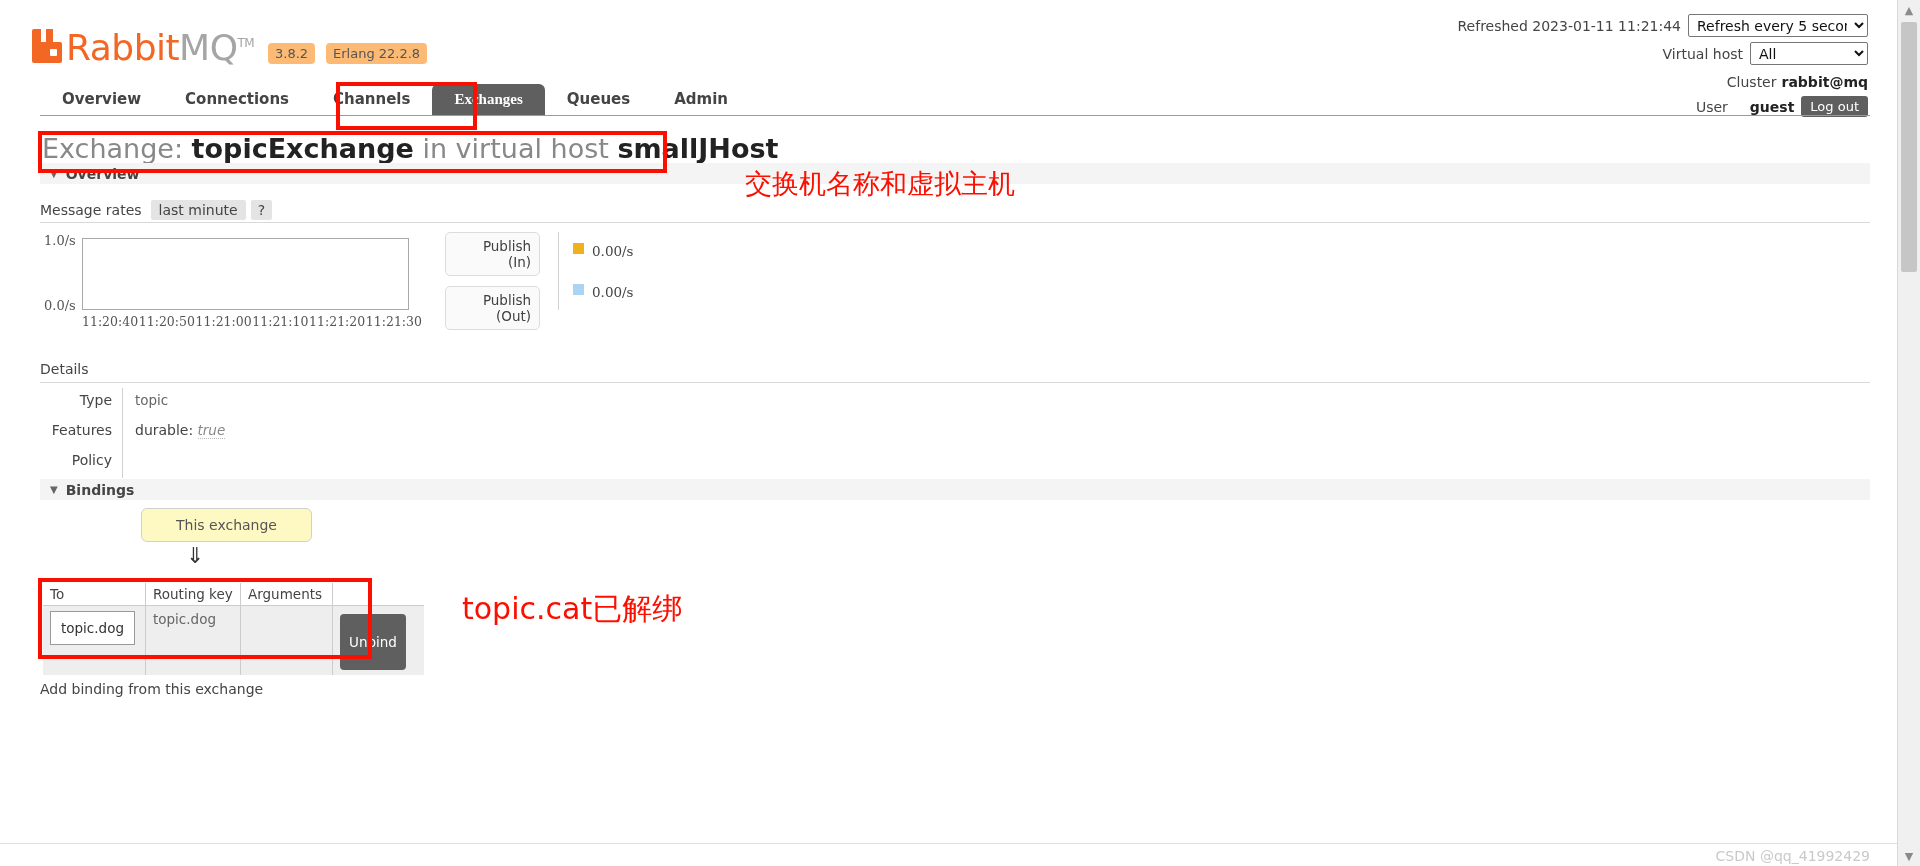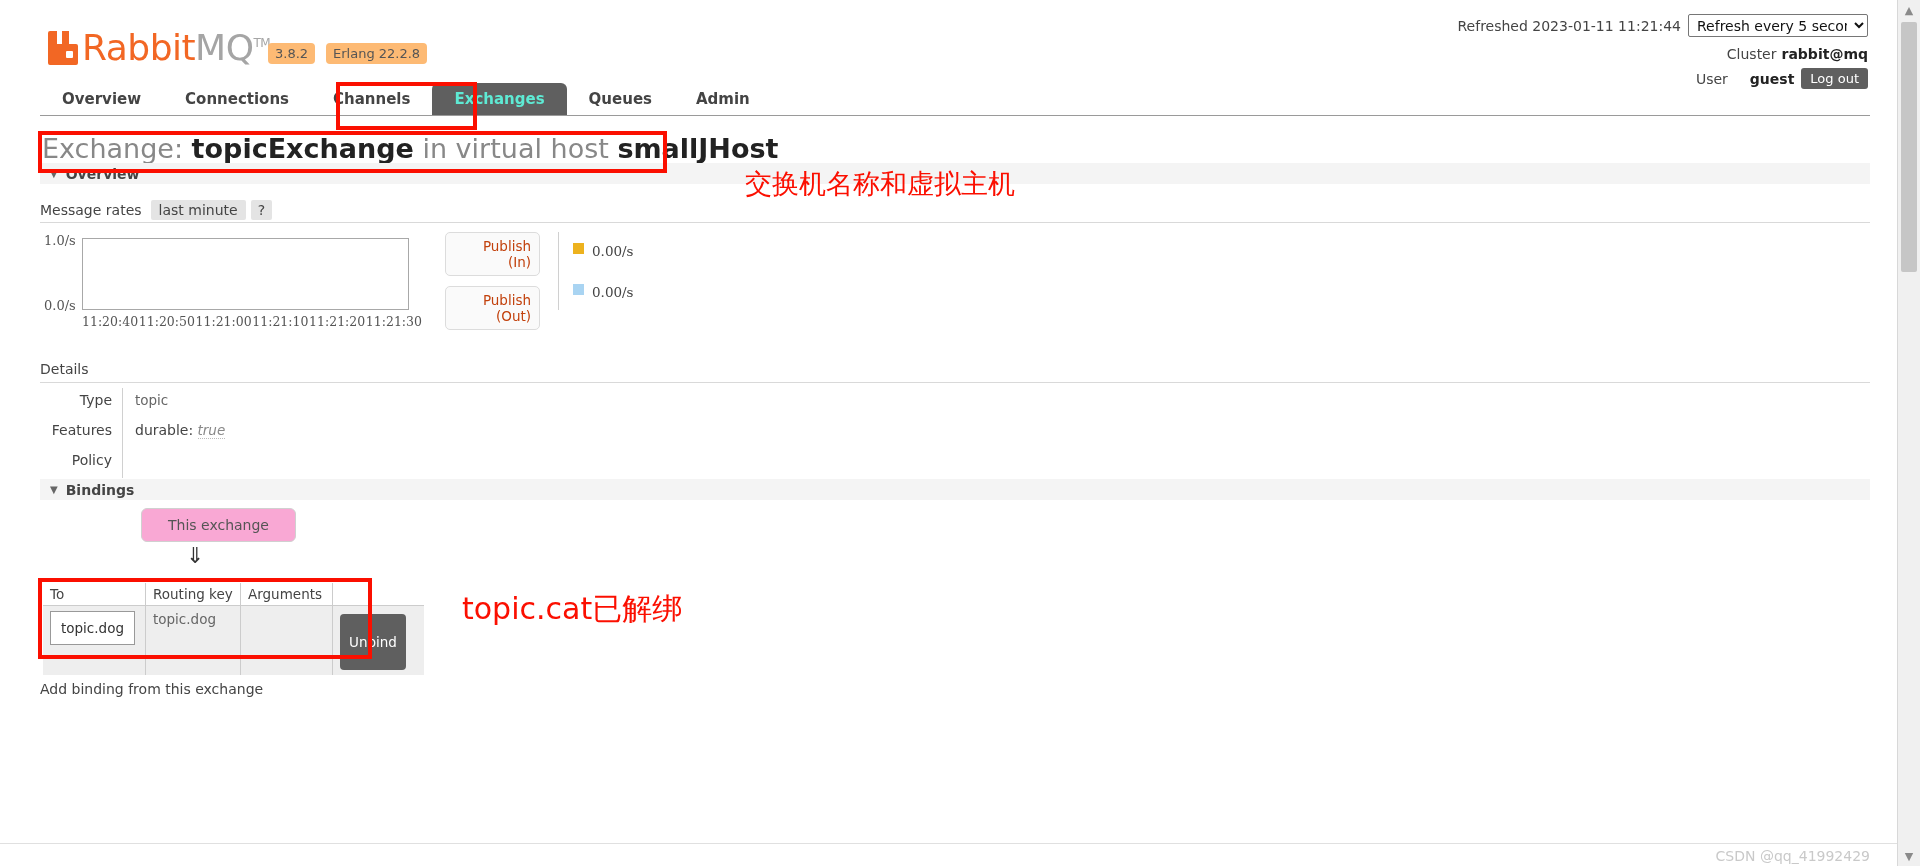--- a/index.html
+++ b/index.html
@@ -48,23 +48,23 @@
   .content {
     position: absolute;
     left: 0; top: 0;
     width: 1898px;
     height: 866px;
   }
 
   
   .logo {
     position: absolute;
-    left: 48px; top: 26px;
-    display: flex;
-    align-items: flex-end;
+    left: 32px; top: 26px;
+    display: flex;
+    align-items: center;
   }
   .logo-mark {
     position: relative;
     width: 30px; height: 34px;
     margin-right: 4px;
   }
   .logo-text {
     font-size: 36px;
     letter-spacing: -0.5px;
     line-height: 34px;
@@ -142,22 +142,23 @@
   .nav-item {
     font-size: 15px;
     font-weight: bold;
     color: #444;
     padding: 7px 22px;
     cursor: pointer;
     white-space: nowrap;
   }
   .nav-item.active {
     background: #5f5f5f;
-    color: #5eead4;
+    color: #ffffff;
     border-radius: 6px 6px 0 0;
+    font-family: Liberation Serif, serif;
   }
   .nav-rule {
     position: absolute;
     left: 40px; top: 115px;
     width: 1830px;
     height: 1px;
     background: #9a9a9a;
   }
 
   
@@ -260,21 +261,21 @@
     display: flex;
   }
   .pub-col { width: 95px; }
   .pub-box {
     border: 1px solid #dcdcdc;
     border-radius: 5px;
     background: #fafafa;
     text-align: right;
     padding: 5px 8px;
     font-size: 13.5px;
-    color: #c2410c;
+    color: #404040;
     line-height: 16px;
     margin-bottom: 10px;
     cursor: pointer;
   }
   .legend-sep {
     width: 1px;
     background: #d0d0d0;
     margin: 0 14px 0 18px;
     height: 78px;
   }
@@ -335,22 +336,22 @@
   }
   .kv-val .feat-name { color: #444; font-size: 14px; }
   .kv-val .feat-val { color: #888; border-bottom: 1px dotted #bbb; font-style: italic; }
 
   
   .this-exchange {
     position: absolute;
     left: 141px; top: 508px;
     border: 1px solid #d0d0d0;
     border-radius: 6px;
-    background: #f9a8d4;
-    padding: 8px 26px;
+    background: #fef9c3;
+    padding: 8px 34px;
     font-size: 14px;
     color: #555;
     cursor: pointer;
   }
   .down-arrow {
     position: absolute;
     left: 186px; top: 545px;
     font-size: 22px;
     color: #333;
     line-height: 22px;
@@ -463,20 +464,26 @@
     </div>
 
     <span class="badge version">3.8.2</span>
     <span class="badge erlang">Erlang 22.2.8</span>
 
     <div class="hdr-right">
       <div class="hdr-row">
         <span class="hdr-label">Refreshed 2023-01-11 11:21:44</span>
         <select class="hdr-select refresh-select">
           <option>Refresh every 5 seconds</option>
+        </select>
+      </div>
+      <div class="hdr-row">
+        <span class="hdr-label">Virtual host</span>
+        <select class="hdr-select vhost-select">
+          <option>All</option>
         </select>
       </div>
       <div class="hdr-row" style="margin-bottom:2px;">
         <span class="hdr-label" style="margin-right:5px;">Cluster</span>
         <span class="hdr-bold">rabbit@mq</span>
       </div>
       <div class="hdr-row">
         <span class="hdr-label" style="margin-right:22px;">User</span>
         <span class="hdr-bold">guest</span>
         <button class="logout-btn">Log out</button>

